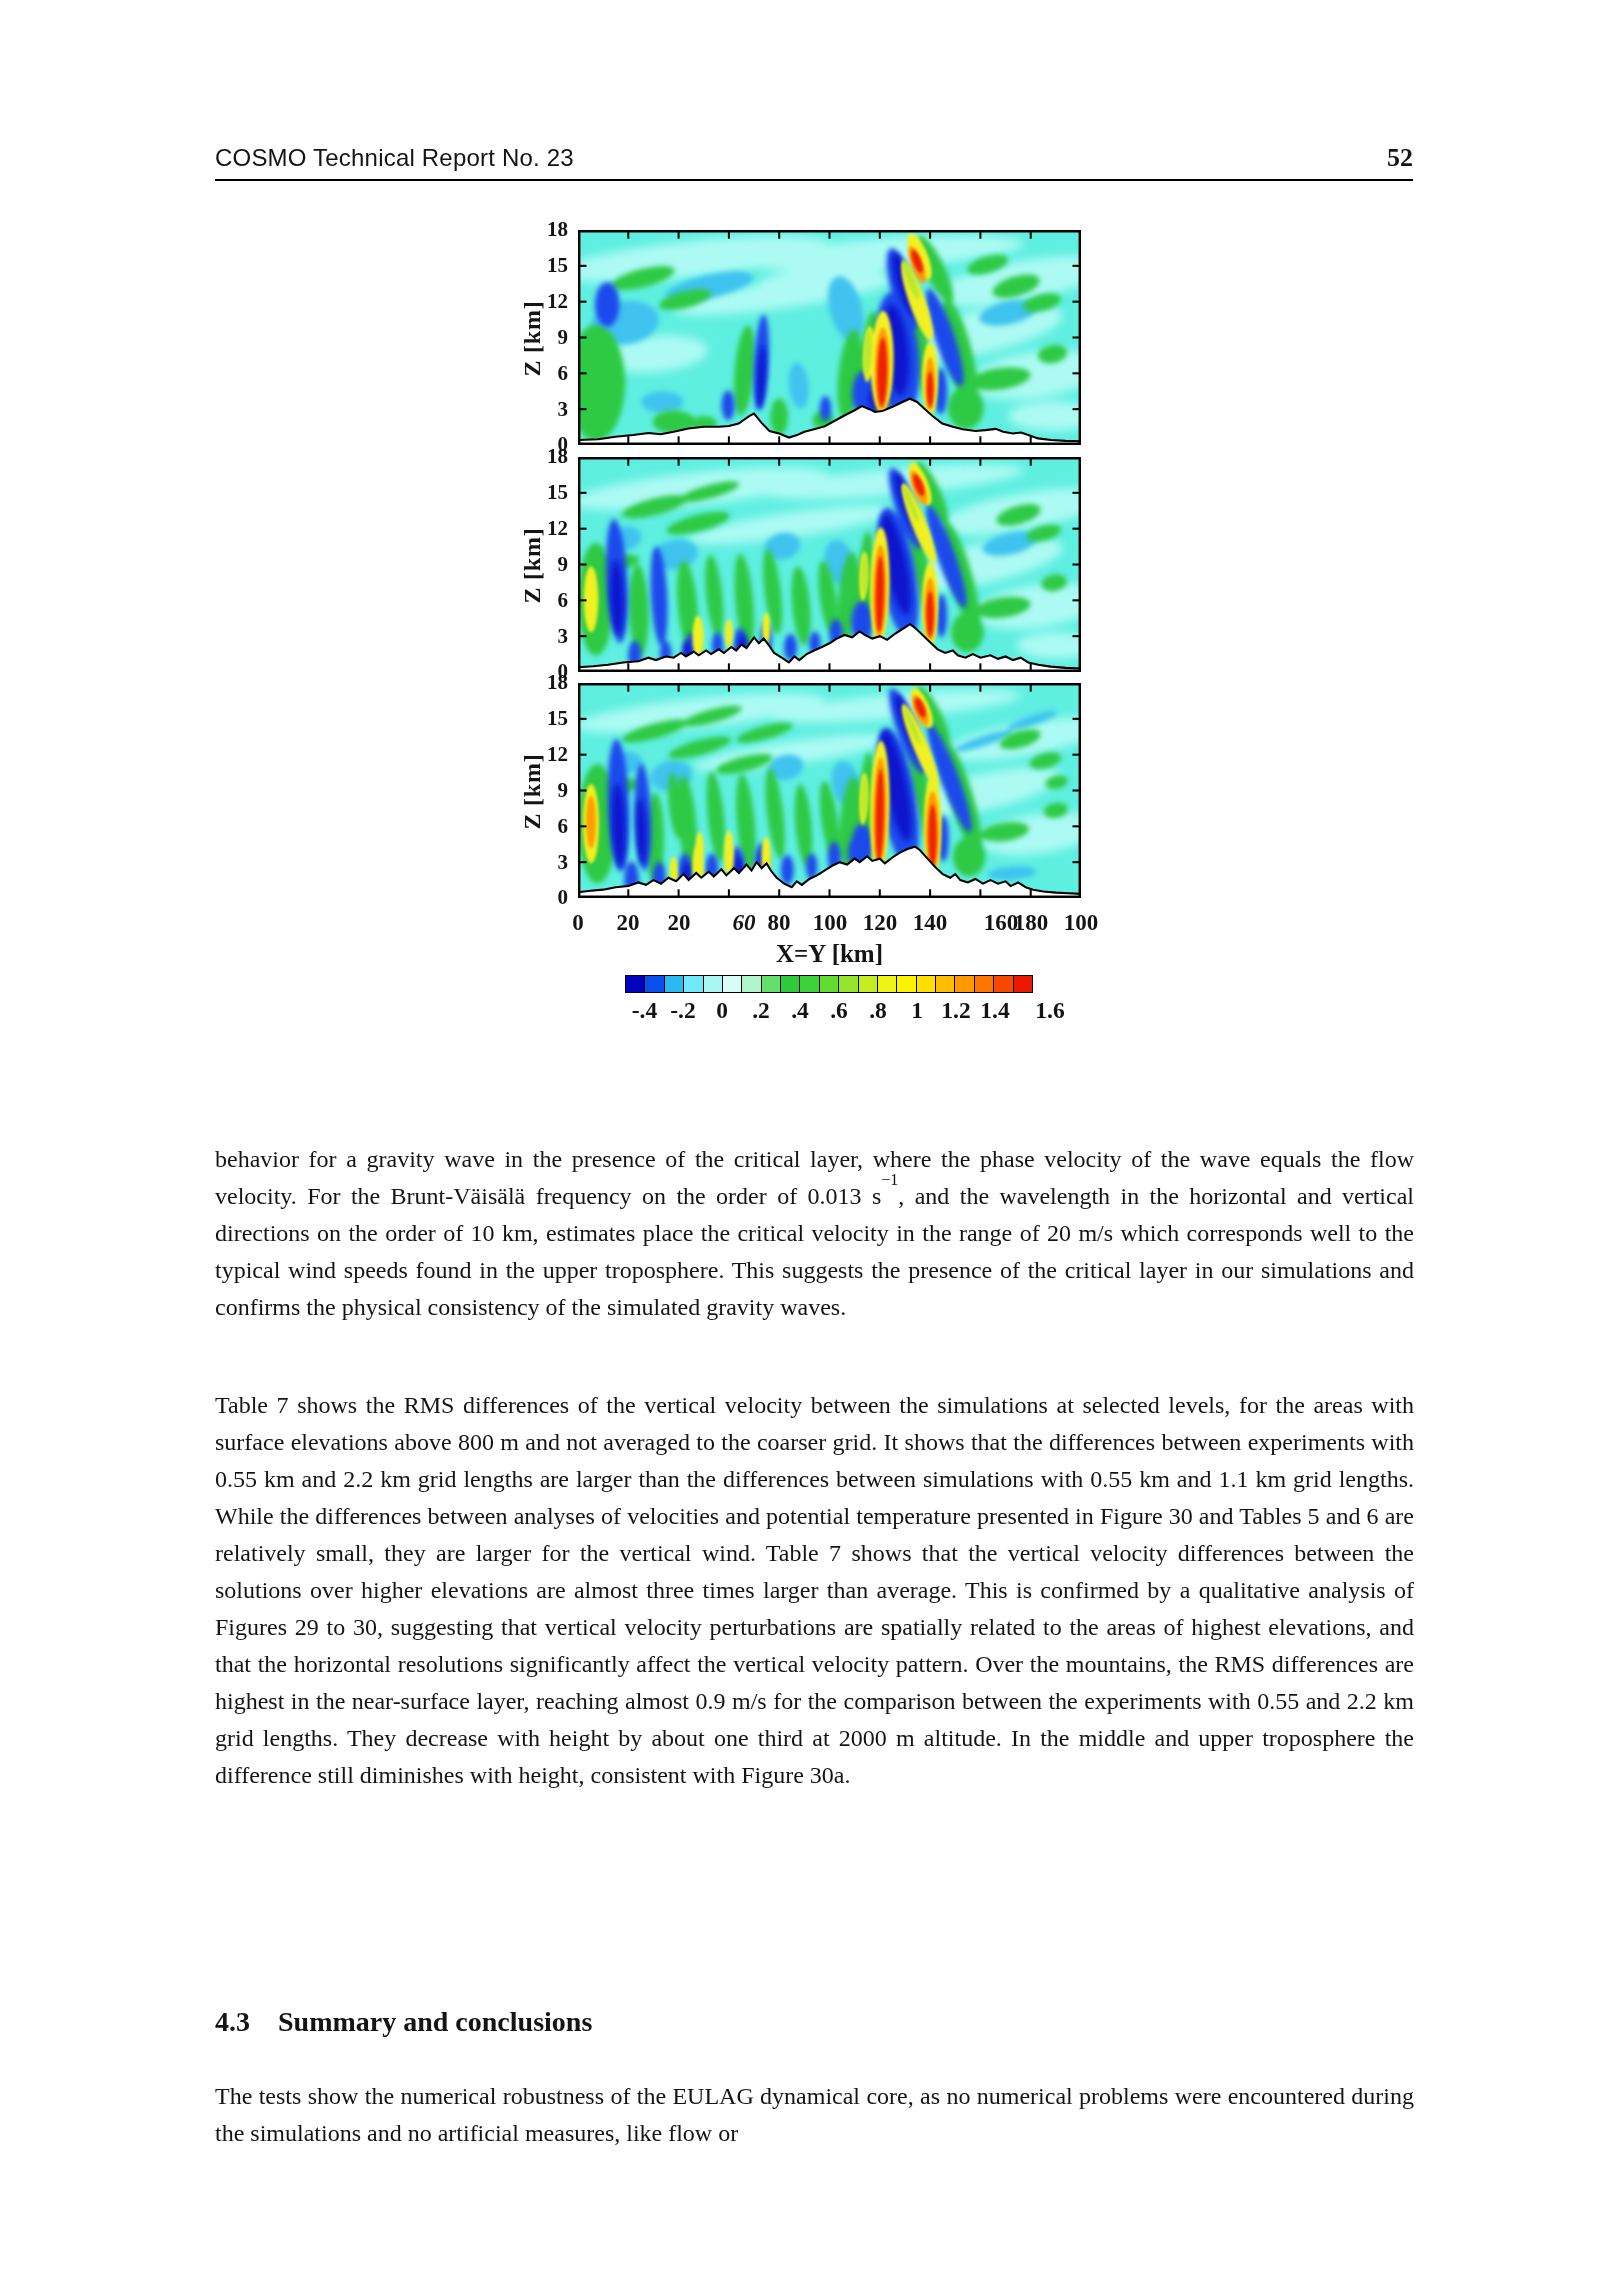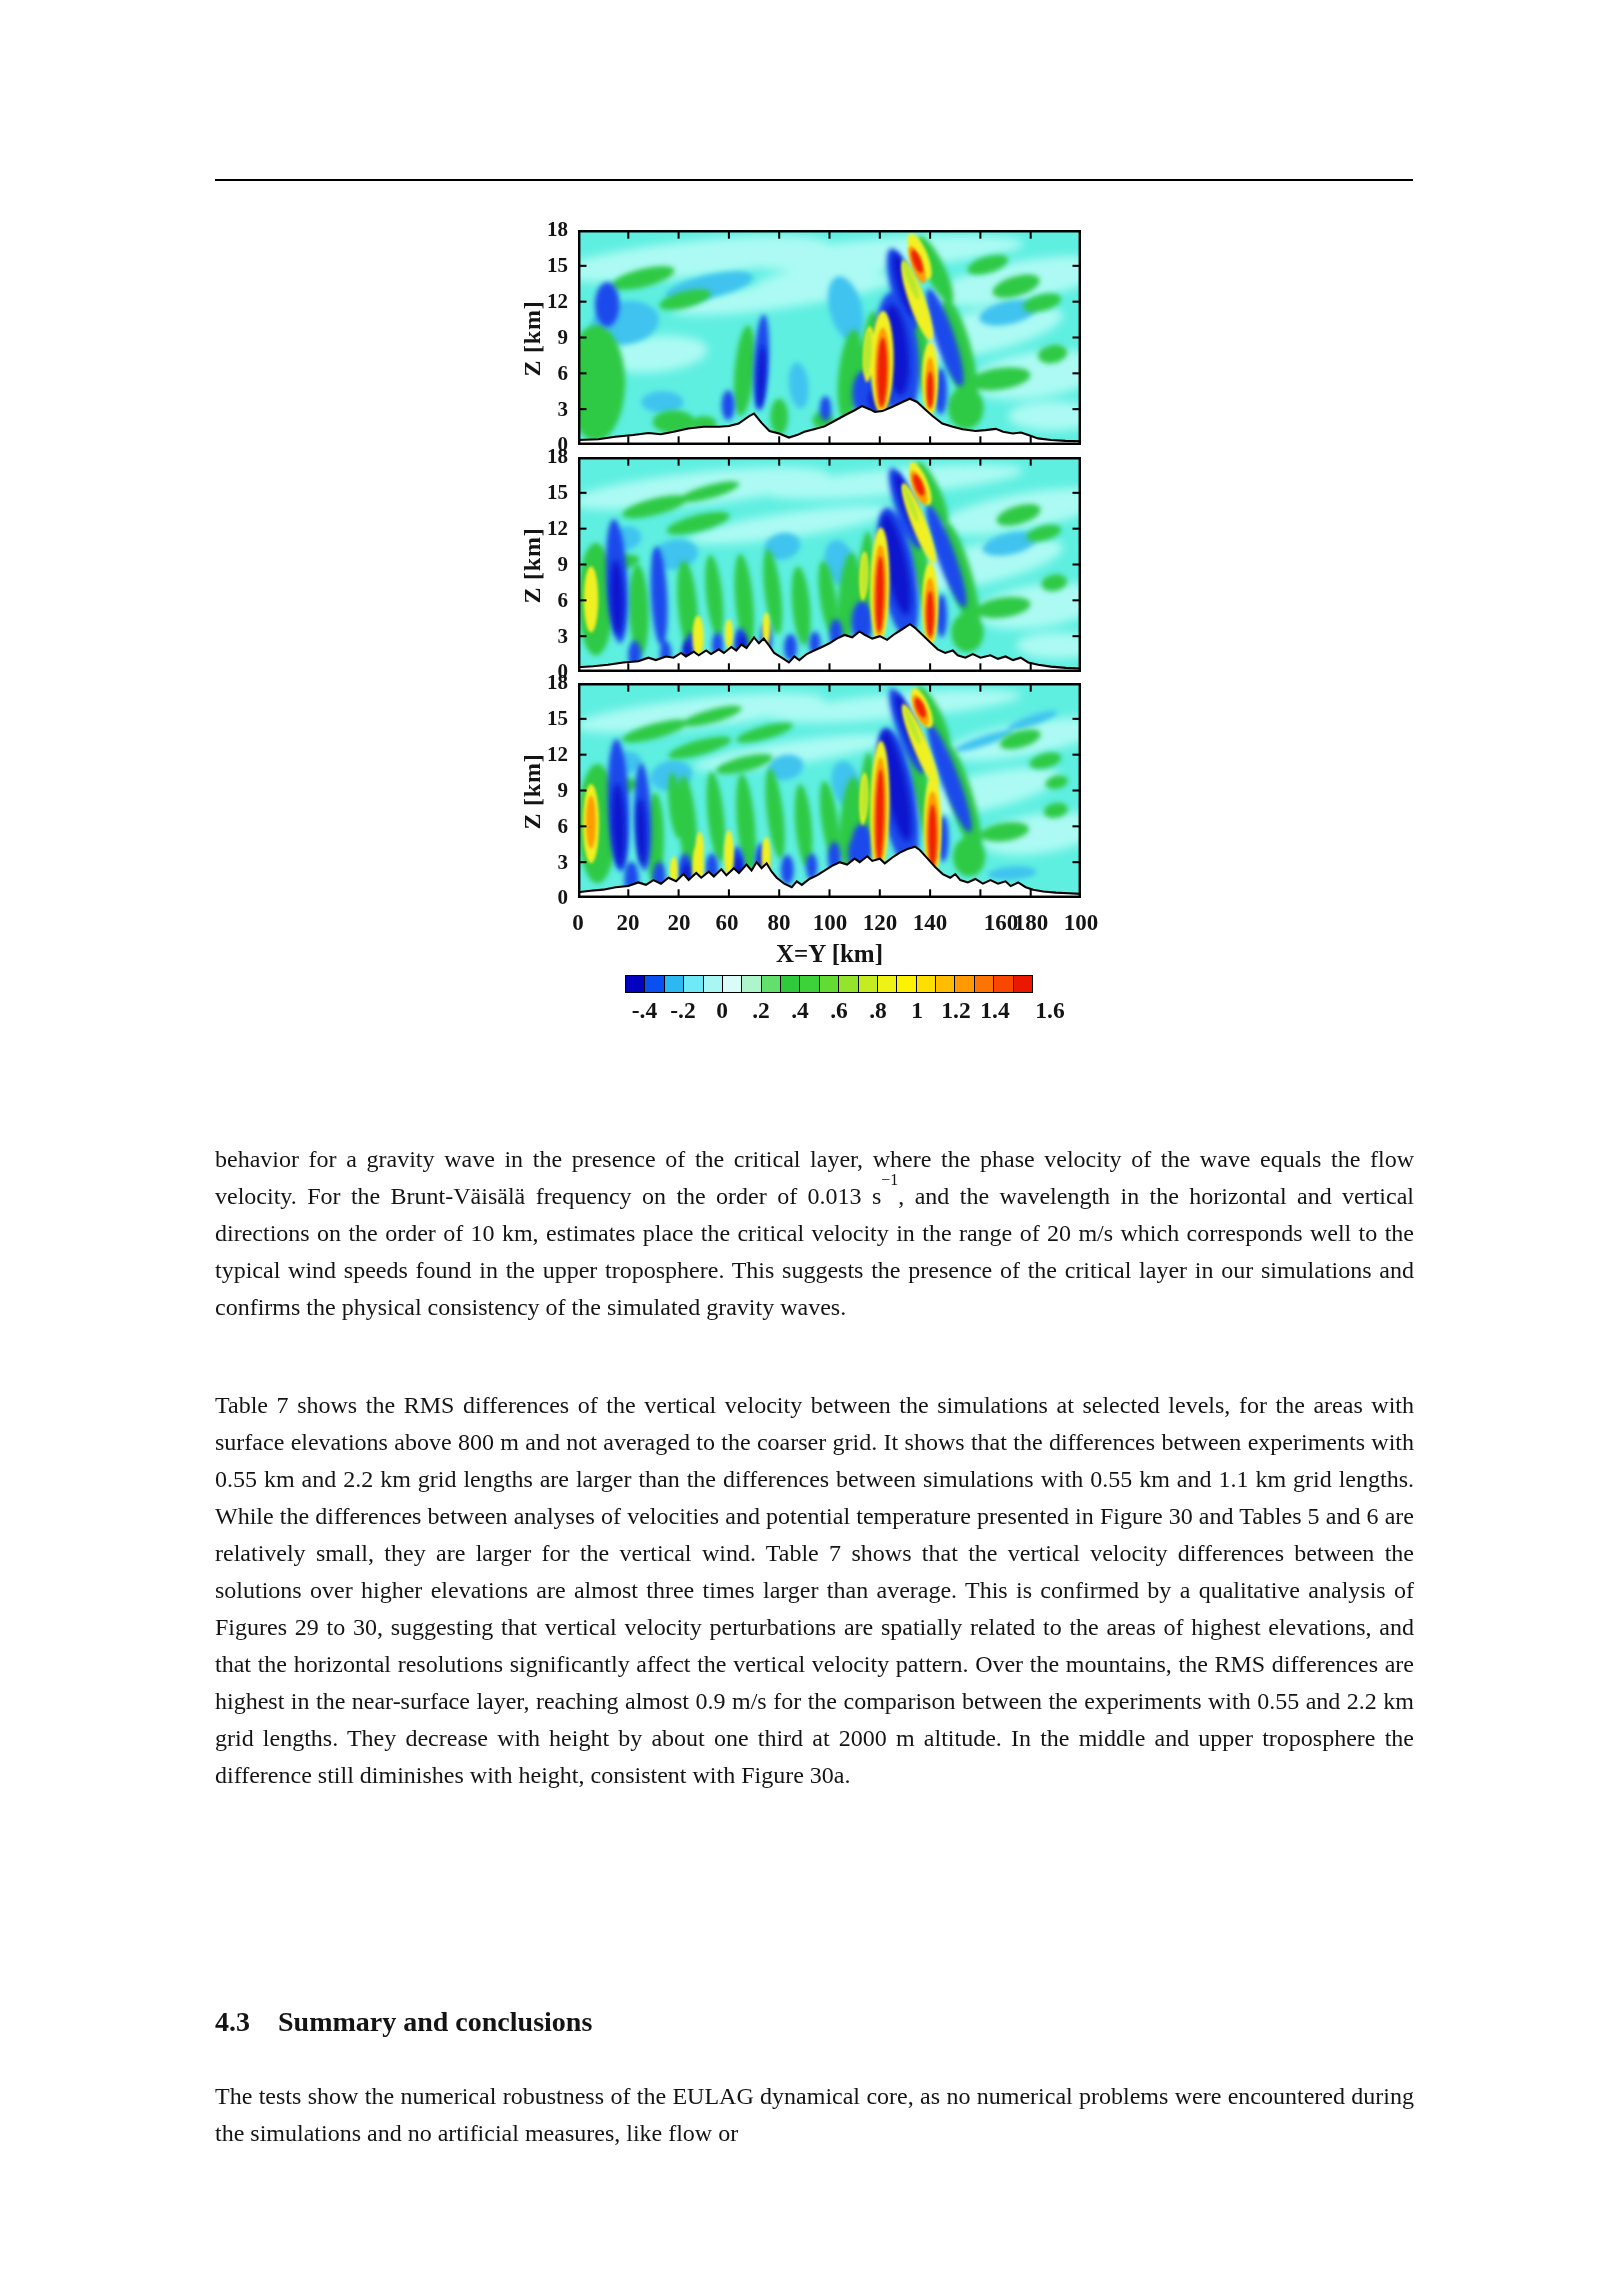--- a/index.html
+++ b/index.html
@@ -77,20 +77,24 @@
         <feGaussianBlur stdDeviation="3.2"></feGaussianBlur>
       </filter>
     <filter id="f5" x="-60%" y="-60%" width="220%" height="220%">
         <feGaussianBlur stdDeviation="5.5"></feGaussianBlur>
       </filter>
   </defs>
 </svg>
 
 <div class="page">
 
+  <div class="header-row">
+    <span class="header-title">COSMO Technical Report No. 23</span>
+    <span class="header-page">52</span>
+  </div>
   <div class="rule"></div>
 
   <div class="fig-area">
 
     <div class="panel panel-1">
       <div class="ylabel">Z [km]</div>
       <svg class="panel-svg" viewBox="0 0 620 260" preserveAspectRatio="none">
         <rect class="bgrect" x="0" y="0" width="620" height="260"></rect>
         <g class="g-pale" filter="url(#f5)">
           <ellipse cx="140" cy="35" rx="170" ry="22" transform="rotate(-6 140 35)"></ellipse>
@@ -493,21 +497,21 @@
         <span class="ytick" style="bottom: 96px;">9</span>
         <span class="ytick" style="bottom: 132px;">12</span>
         <span class="ytick" style="bottom: 168px;">15</span>
         <span class="ytick" style="bottom: 204px;">18</span>
       </div>
 
     <div class="xticks">
         <span class="xtick" style="left: 0px;">0</span>
         <span class="xtick" style="left: 50px;">20</span>
         <span class="xtick" style="left: 101px;">20</span>
-        <span class="xtick" style="left: 149px;">60</span>
+        <span class="xtick" style="left: 166px; font-style: italic;">60</span>
         <span class="xtick" style="left: 201px;">80</span>
         <span class="xtick" style="left: 252px;">100</span>
         <span class="xtick" style="left: 302px;">120</span>
         <span class="xtick" style="left: 352px;">140</span>
         <span class="xtick" style="left: 423px;">160</span>
         <span class="xtick" style="left: 453px;">180</span>
         <span class="xtick" style="left: 503px;">100</span>
       </div>
     <div class="xlabel">X=Y [km]</div>
     <div class="colorbar cb-swatches">

